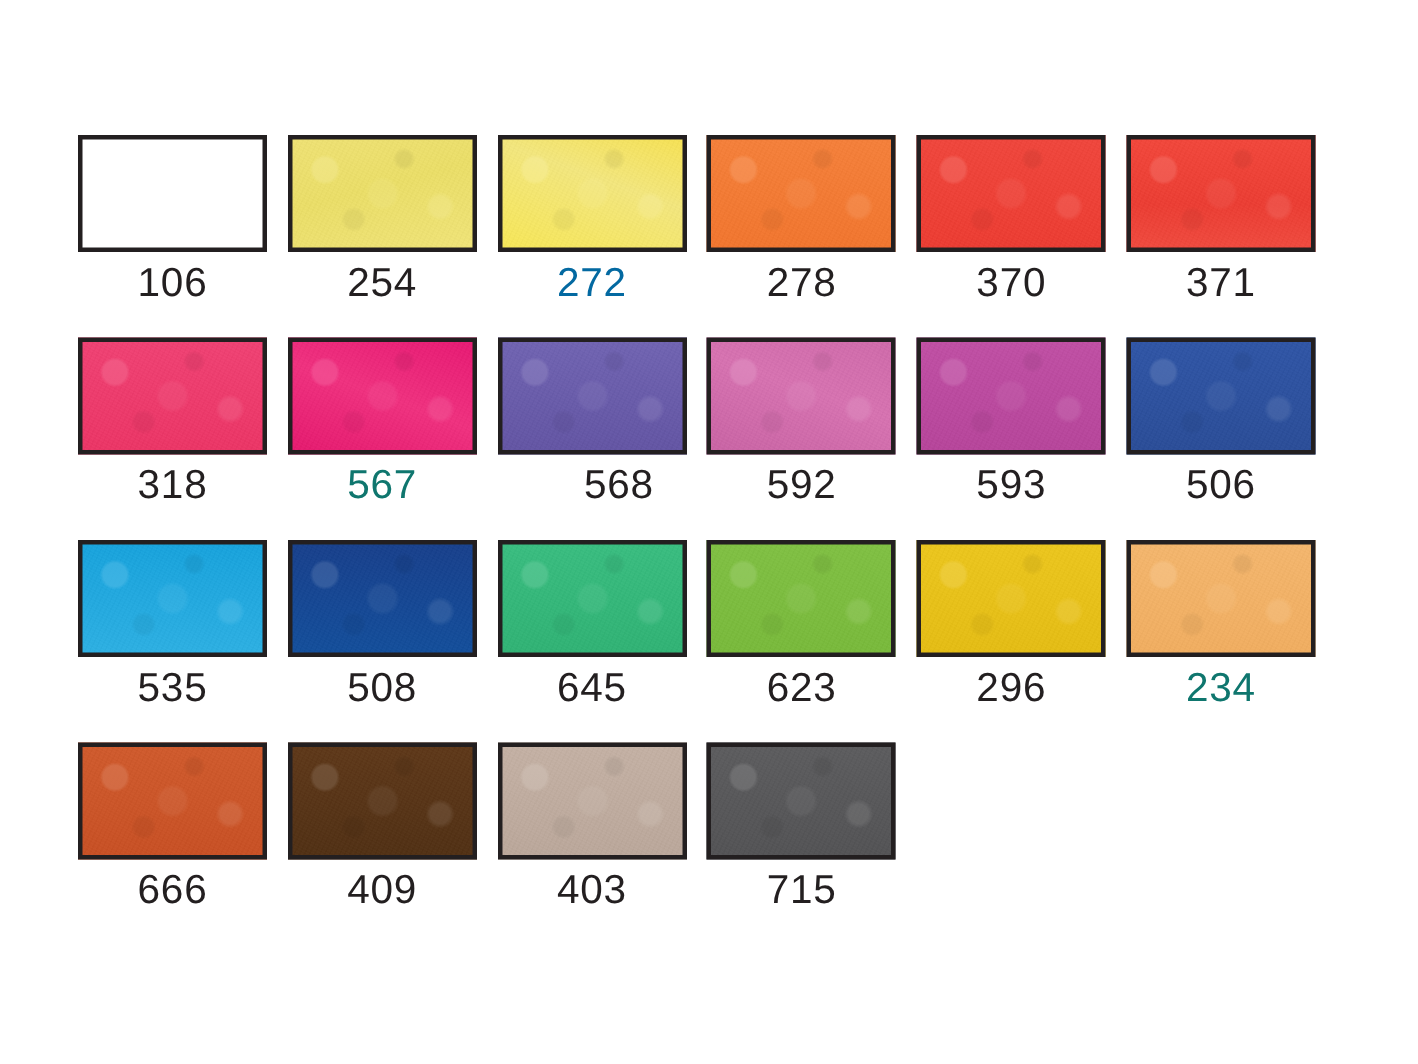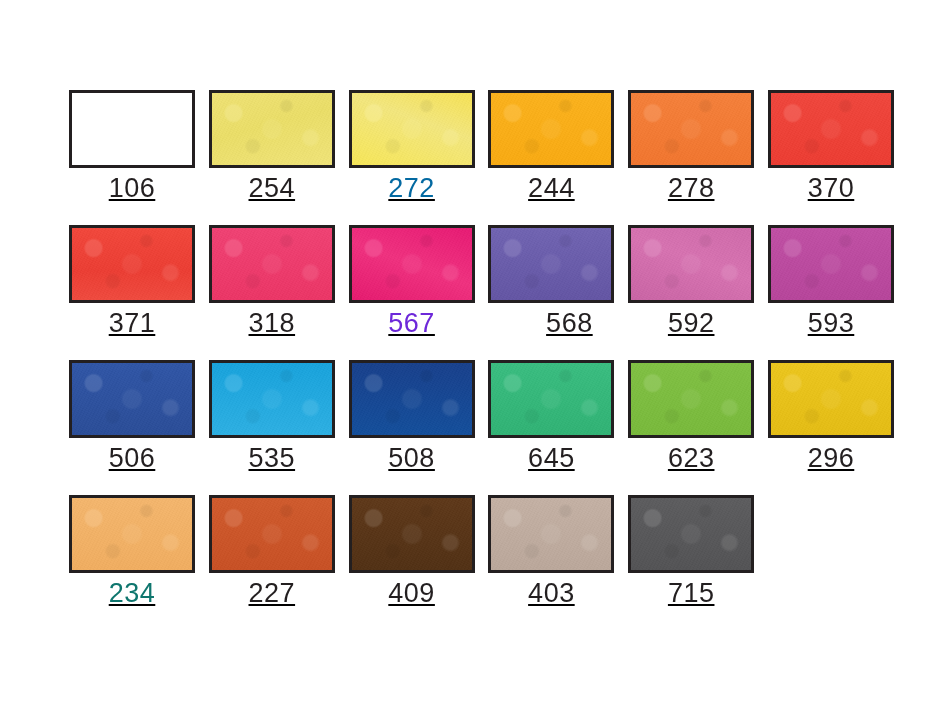--- a/index.html
+++ b/index.html
@@ -18,28 +18,27 @@
   #swatch-chart {
     position: relative;
     width: 945px;
     height: 709px;
     background: #ffffff;
     box-sizing: border-box;
   }
 
   .swatch-grid {
     position: absolute;
-    left: 69px;
+    left: 52px;
     top: 90px;
     width: 825px;
     display: grid;
     grid-template-columns: repeat(6, 126px);
     grid-column-gap: 13.8px;
     grid-row-gap: 22px;
-    text-decoration: underline;
   }
 
   .swatch-cell {
     width: 126px;
     display: flex;
     flex-direction: column;
     align-items: center;
   }
 
   .swatch-chip-wrap {
@@ -114,26 +113,20 @@
         <div class="swatch-label" style="color: rgb(35, 31, 32);">254</div>
       </div>
       <div class="swatch-cell">
         <div class="swatch-chip-wrap">
           <div class="swatch-chip" style="background-color: rgb(243, 228, 106); background-image: linear-gradient(200deg, rgb(246, 226, 85) 0%, rgb(243, 231, 126) 40%, rgb(247, 231, 88) 100%); border-color: rgb(35, 31, 32);"></div>
         </div>
         <div class="swatch-label" style="color: #0369a1;">272</div>
       </div>
       <div class="swatch-cell">
         <div class="swatch-chip-wrap">
-          <div class="swatch-chip" style="background-color: rgb(251, 175, 24); background-image: linear-gradient(rgb(251, 178, 28) 0%, rgb(249, 171, 18) 100%); border-color: rgb(35, 31, 32);"></div>
-        </div>
-        <div class="swatch-label" style="color: rgb(35, 31, 32);">244</div>
-      </div>
-      <div class="swatch-cell">
-        <div class="swatch-chip-wrap">
           <div class="swatch-chip" style="background-color: rgb(244, 123, 52); background-image: linear-gradient(rgb(245, 128, 58) 0%, rgb(242, 118, 46) 100%); border-color: rgb(35, 31, 32);"></div>
         </div>
         <div class="swatch-label" style="color: rgb(35, 31, 32);">278</div>
       </div>
       <div class="swatch-cell">
         <div class="swatch-chip-wrap">
           <div class="swatch-chip" style="background-color: rgb(239, 65, 54); background-image: linear-gradient(rgb(240, 70, 60) 0%, rgb(237, 60, 50) 100%); border-color: rgb(35, 31, 32);"></div>
         </div>
         <div class="swatch-label" style="color: rgb(35, 31, 32);">370</div>
       </div>
@@ -146,21 +139,21 @@
       <div class="swatch-cell">
         <div class="swatch-chip-wrap">
           <div class="swatch-chip" style="background-color: rgb(238, 59, 108); background-image: linear-gradient(rgb(240, 65, 115) 0%, rgb(236, 53, 102) 100%); border-color: rgb(35, 31, 32);"></div>
         </div>
         <div class="swatch-label" style="color: rgb(35, 31, 32);">318</div>
       </div>
       <div class="swatch-cell">
         <div class="swatch-chip-wrap">
           <div class="swatch-chip" style="background-color: rgb(237, 26, 116); background-image: linear-gradient(200deg, rgb(232, 26, 116) 0%, rgb(240, 48, 127) 50%, rgb(230, 26, 111) 100%); border-color: rgb(35, 31, 32);"></div>
         </div>
-        <div class="swatch-label" style="color: #6d28d9;">567</div>
+        <div class="swatch-label" style="color: #0f766e;">567</div>
       </div>
       <div class="swatch-cell">
         <div class="swatch-chip-wrap">
           <div class="swatch-chip" style="background-color: rgb(106, 92, 171); background-image: linear-gradient(rgb(112, 99, 178) 0%, rgb(99, 85, 164) 100%); border-color: rgb(35, 31, 32);"></div>
         </div>
         <div class="swatch-label" style="color: rgb(35, 31, 32); margin-left: 36px;">568</div>
       </div>
       <div class="swatch-cell">
         <div class="swatch-chip-wrap">
           <div class="swatch-chip" style="background-color: rgb(207, 106, 171); background-image: linear-gradient(200deg, rgb(208, 107, 171) 0%, rgb(215, 114, 177) 45%, rgb(202, 100, 165) 100%); border-color: rgb(35, 31, 32);"></div>
@@ -212,21 +205,21 @@
       <div class="swatch-cell">
         <div class="swatch-chip-wrap">
           <div class="swatch-chip" style="background-color: rgb(243, 178, 102); background-image: linear-gradient(rgb(244, 182, 109) 0%, rgb(241, 174, 96) 100%); border-color: rgb(35, 31, 32);"></div>
         </div>
         <div class="swatch-label" style="color: #0f766e;">234</div>
       </div>
       <div class="swatch-cell">
         <div class="swatch-chip-wrap">
           <div class="swatch-chip" style="background-color: rgb(204, 85, 40); background-image: linear-gradient(rgb(208, 90, 44) 0%, rgb(200, 80, 36) 100%); border-color: rgb(35, 31, 32);"></div>
         </div>
-        <div class="swatch-label" style="color: rgb(35, 31, 32);">227</div>
+        <div class="swatch-label" style="color: rgb(35, 31, 32);">666</div>
       </div>
       <div class="swatch-cell">
         <div class="swatch-chip-wrap">
           <div class="swatch-chip" style="background-color: rgb(90, 52, 24); background-image: linear-gradient(rgb(94, 56, 25) 0%, rgb(81, 48, 20) 100%); border-color: rgb(35, 31, 32);"></div>
         </div>
         <div class="swatch-label" style="color: rgb(35, 31, 32);">409</div>
       </div>
       <div class="swatch-cell">
         <div class="swatch-chip-wrap">
           <div class="swatch-chip" style="background-color: rgb(192, 173, 160); background-image: linear-gradient(rgb(196, 177, 164) 0%, rgb(187, 168, 155) 100%); border-color: rgb(35, 31, 32);"></div>

